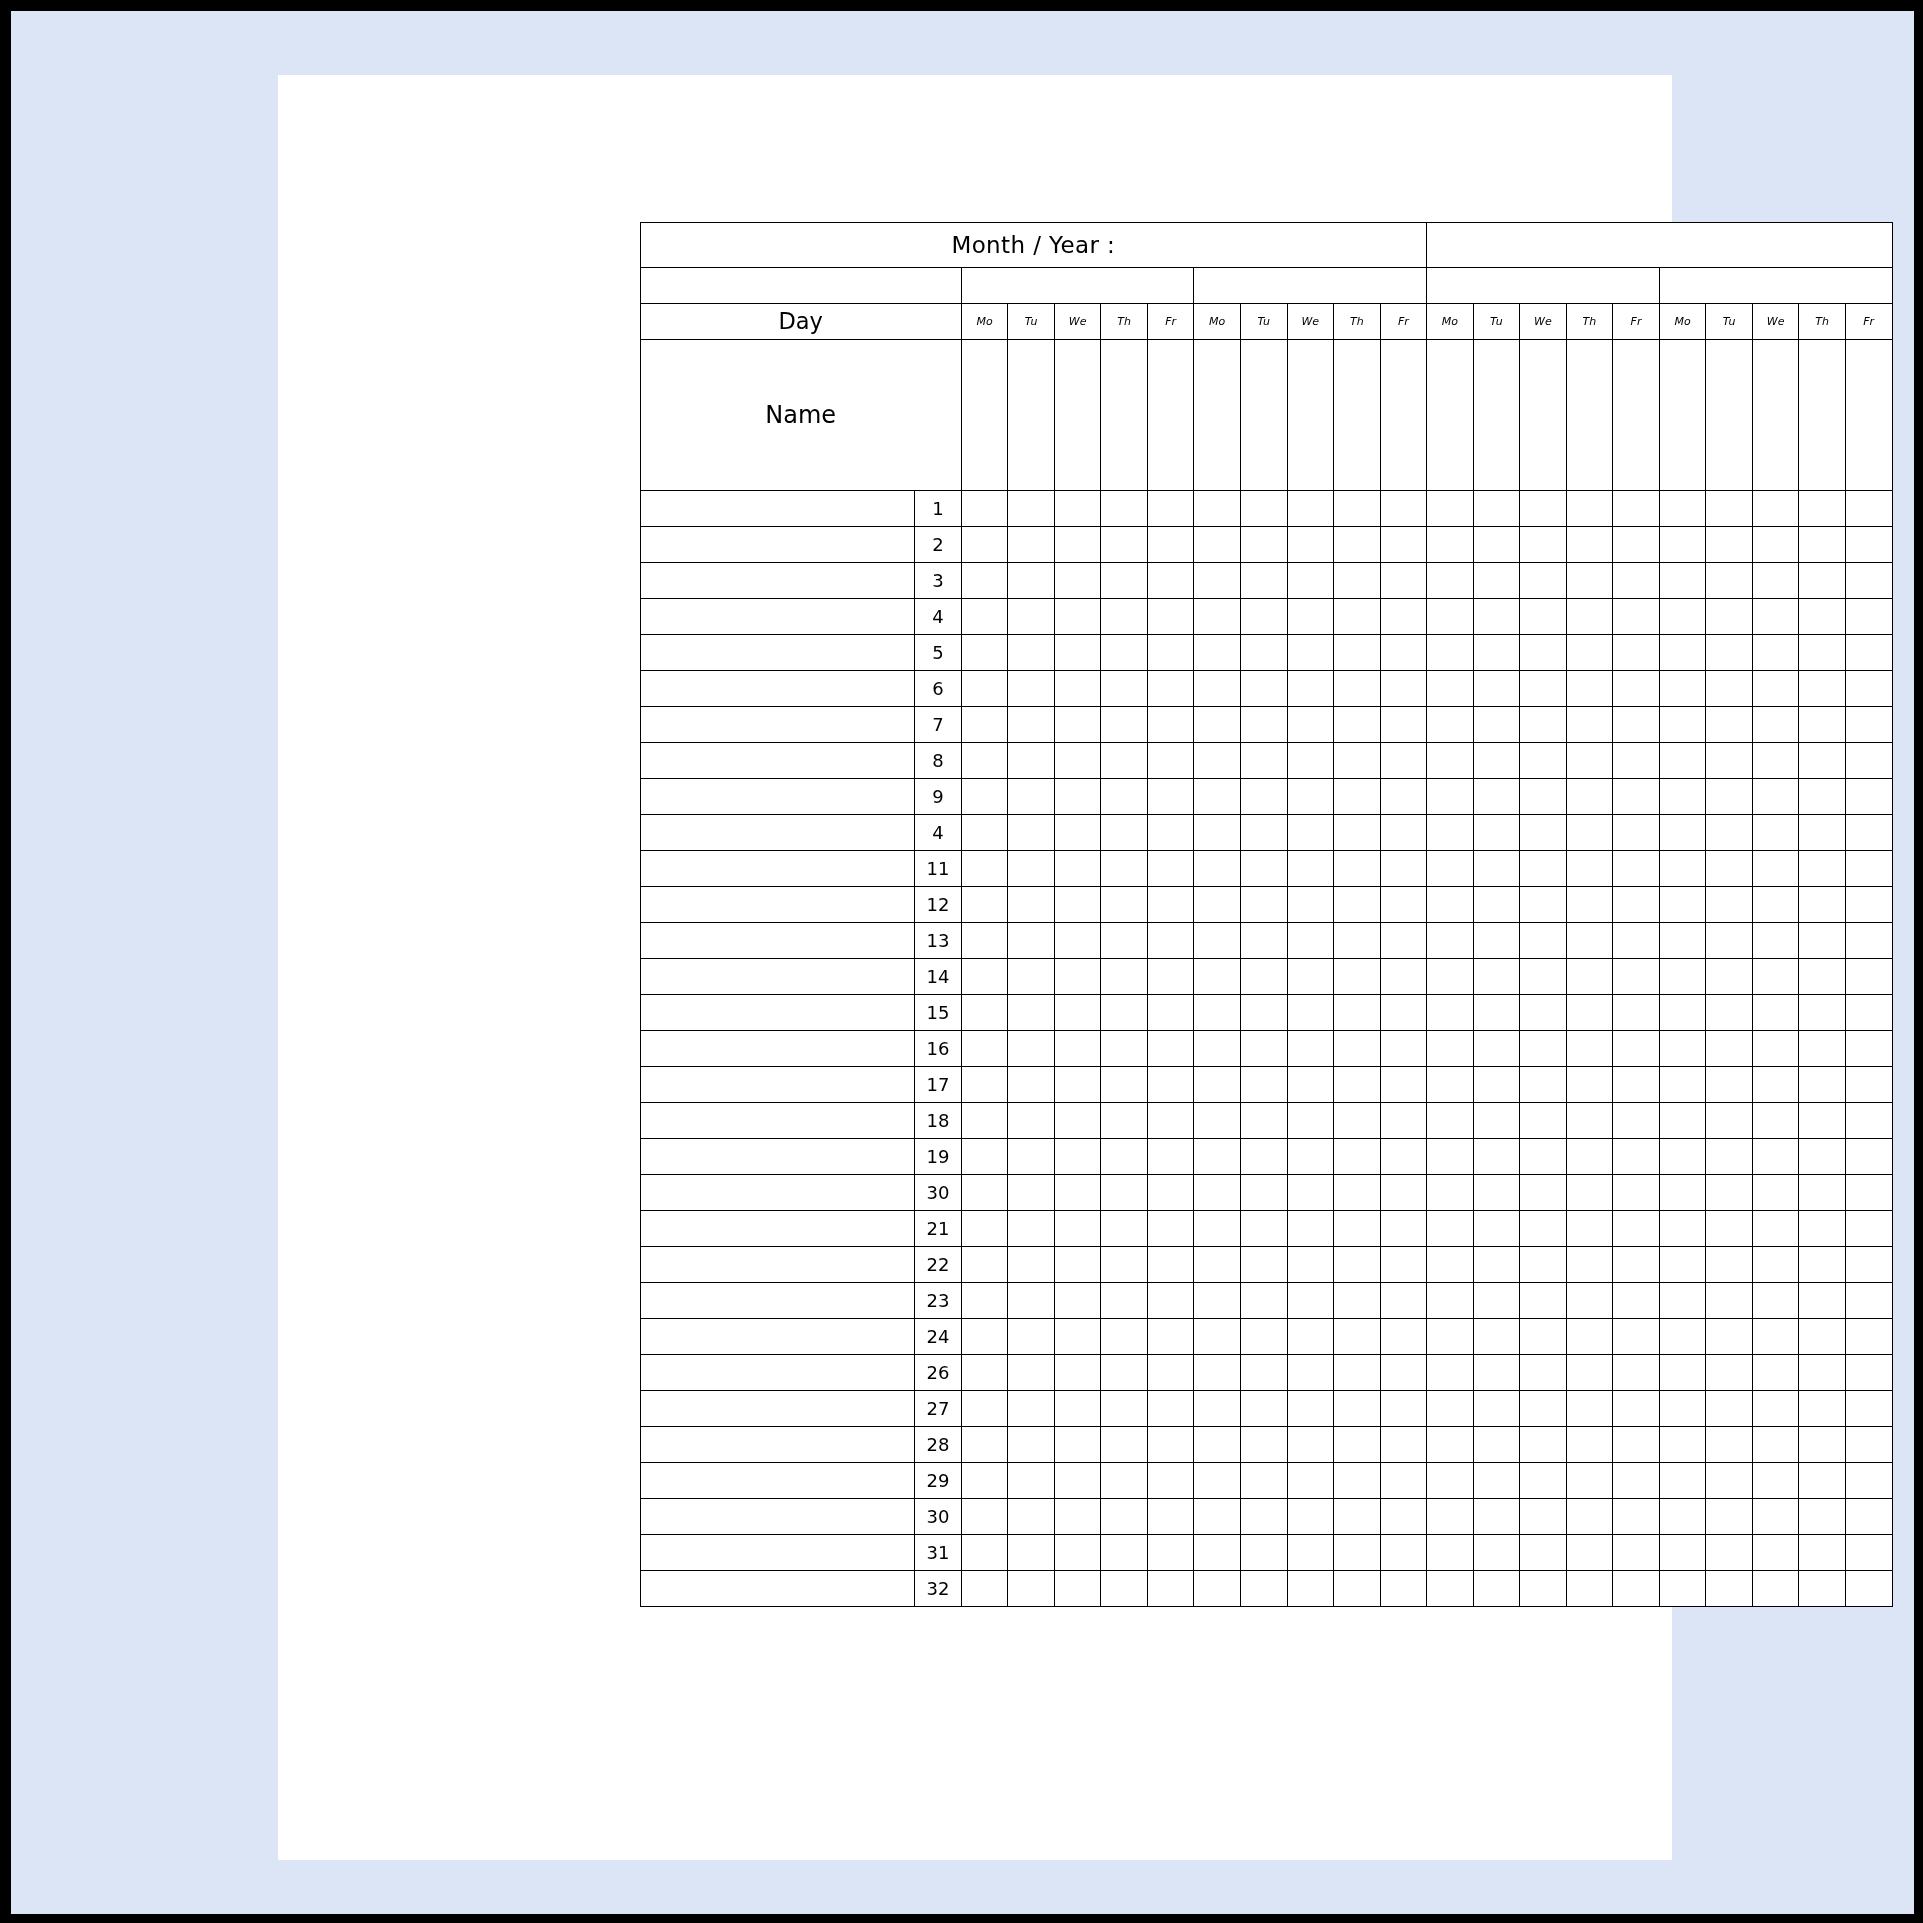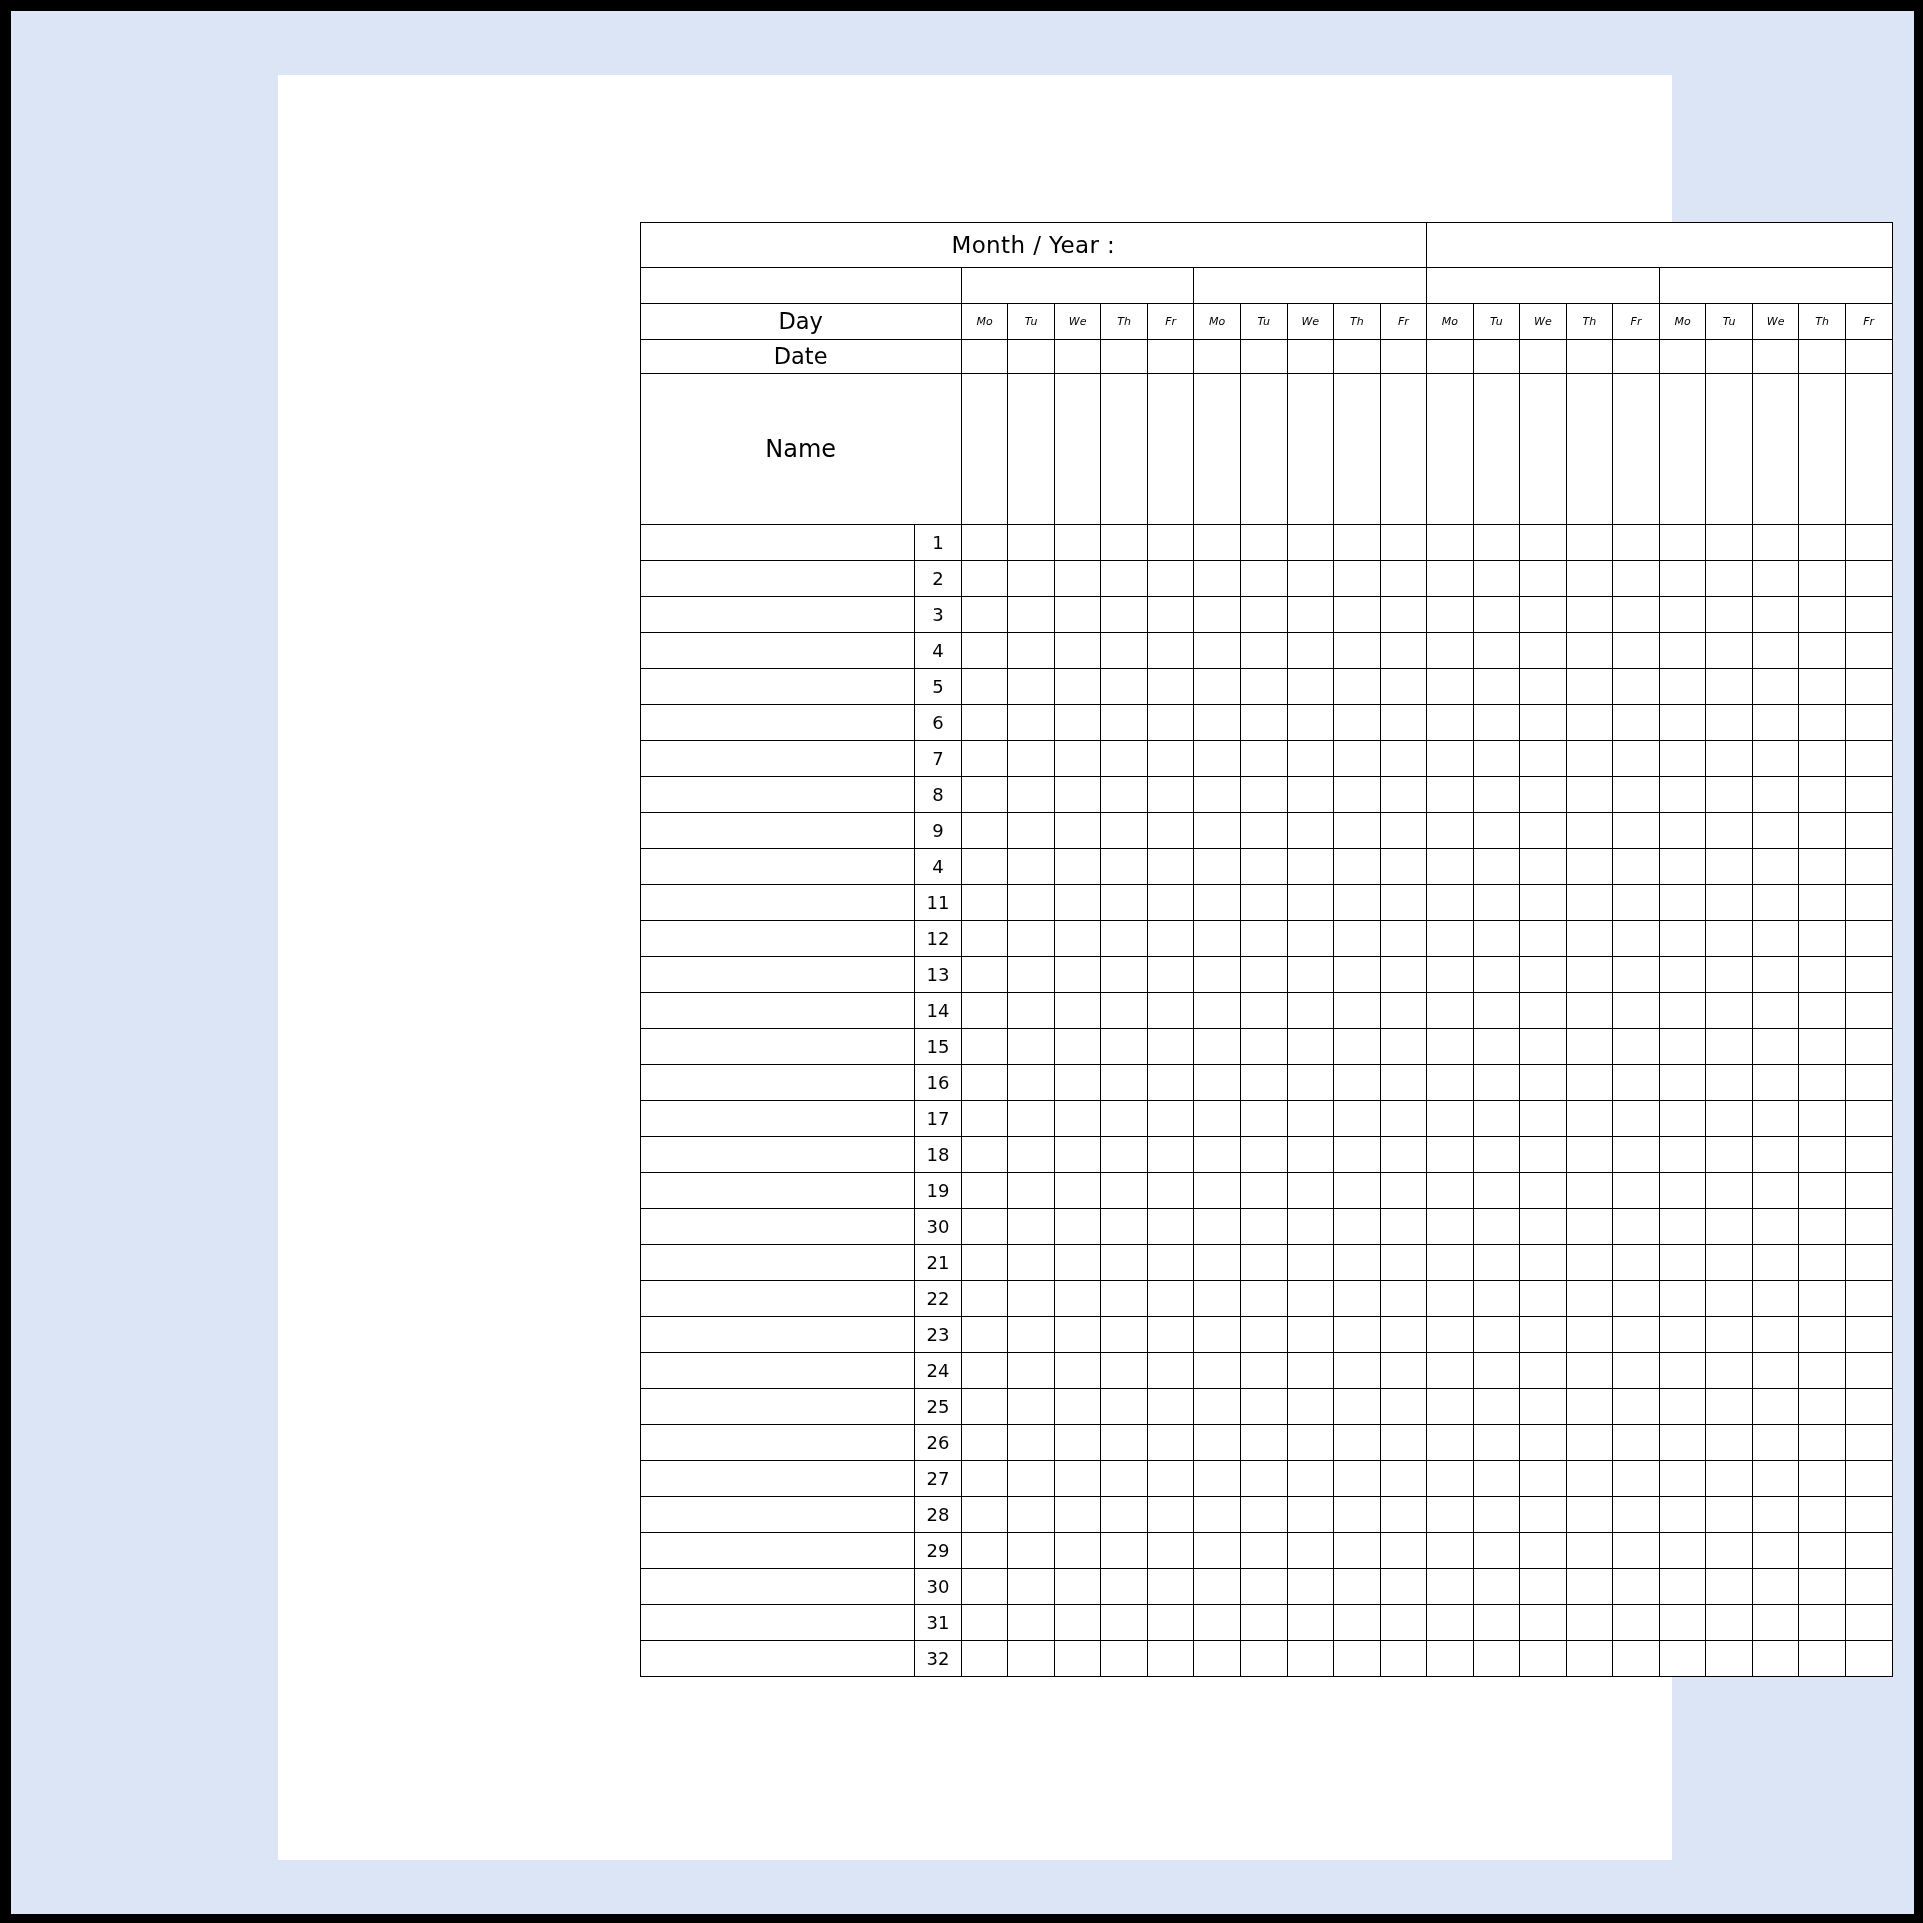--- a/index.html
+++ b/index.html
@@ -150,43 +150,20 @@
               <td class="dow">Tu</td>
               <td class="dow">We</td>
               <td class="dow">Th</td>
               <td class="dow">Fr</td>
               <td class="dow">Mo</td>
               <td class="dow">Tu</td>
               <td class="dow">We</td>
               <td class="dow">Th</td>
               <td class="dow">Fr</td>
             </tr>
-            <tr class="date-row">
-              <td class="date-label" colspan="2">Date</td>
-              <td></td>
-              <td></td>
-              <td></td>
-              <td></td>
-              <td></td>
-              <td></td>
-              <td></td>
-              <td></td>
-              <td></td>
-              <td></td>
-              <td></td>
-              <td></td>
-              <td></td>
-              <td></td>
-              <td></td>
-              <td></td>
-              <td></td>
-              <td></td>
-              <td></td>
-              <td></td>
-            </tr>
             <tr class="name-row">
               <td class="name-cell" colspan="2">Name</td>
               <td></td>
               <td></td>
               <td></td>
               <td></td>
               <td></td>
               <td></td>
               <td></td>
               <td></td>
@@ -751,44 +728,20 @@
               <td></td>
               <td></td>
               <td></td>
               <td></td>
               <td></td>
               <td></td>
             </tr>
             <tr class="data-row">
               <td></td>
               <td class="row-num">24</td>
-              <td></td>
-              <td></td>
-              <td></td>
-              <td></td>
-              <td></td>
-              <td></td>
-              <td></td>
-              <td></td>
-              <td></td>
-              <td></td>
-              <td></td>
-              <td></td>
-              <td></td>
-              <td></td>
-              <td></td>
-              <td></td>
-              <td></td>
-              <td></td>
-              <td></td>
-              <td></td>
-            </tr>
-            <tr class="data-row shaded">
-              <td></td>
-              <td class="row-num">25</td>
               <td></td>
               <td></td>
               <td></td>
               <td></td>
               <td></td>
               <td></td>
               <td></td>
               <td></td>
               <td></td>
               <td></td>

